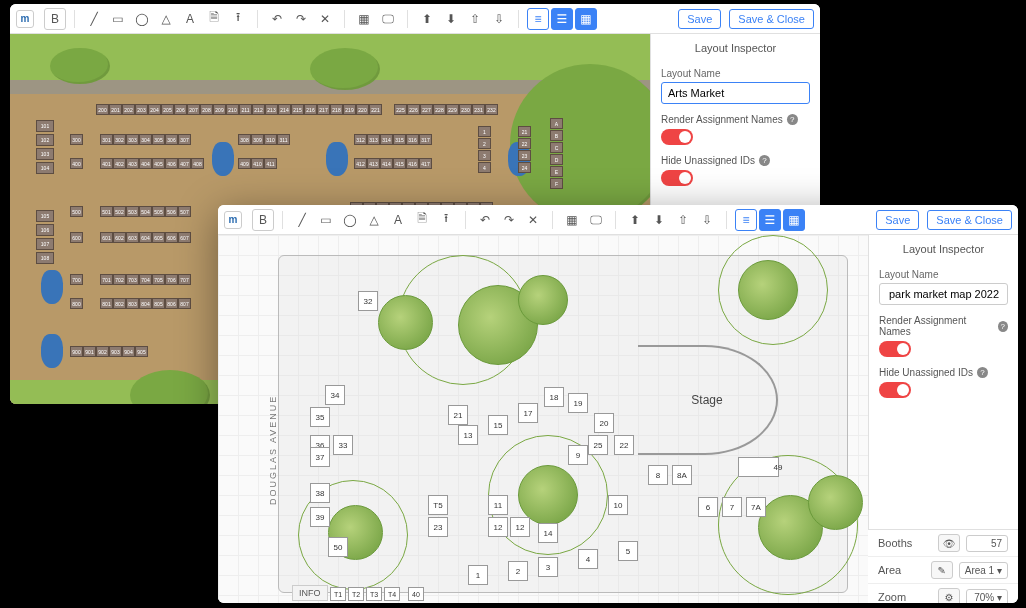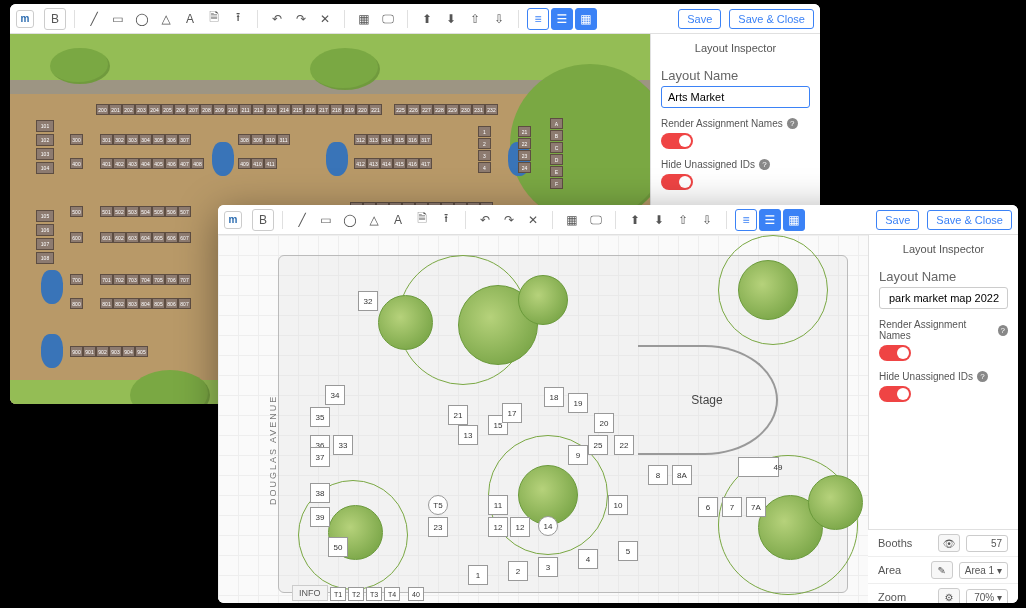--- a/index.html
+++ b/index.html
@@ -80,21 +80,21 @@
     border-left: 1px solid #e0e0e0;
     padding: 8px 10px;
     font-size: 11px;
     color: #333;
     display: flex;
     flex-direction: column;
     gap: 10px;
     background: #fff;
   }
   .inspector h3 { font-size: 11px; font-weight: 400; color: #555; text-align: center; margin-bottom: 4px; }
-  .field label { display: block; font-size: 13px; color: #666; margin-bottom: 3px; }
+  .field label { display: block; font-size: 10px; color: #666; margin-bottom: 3px; }
   .field input[type=text] {
     width: 100%;
     padding: 4px 6px;
     font-size: 11px;
     border: 1px solid #3b82f6;
     border-radius: 3px;
   }
   .win2 .field input[type=text] { border-color: #ccc; padding-left: 9px; }
   .toggle-row { display: flex; flex-direction: column; gap: 4px; }
   .toggle-row .lbl { font-size: 10px; color: #555; display: flex; align-items: center; gap: 4px; }
@@ -540,34 +540,34 @@
       <div class="cell" style="left:92px; top:248px;">38</div>
       <div class="cell" style="left:92px; top:272px;">39</div>
       <div class="cell" style="left:110px; top:302px;">50</div>
 
       <div class="cell tiny" style="left:112px; top:352px;">T1</div>
       <div class="cell tiny" style="left:130px; top:352px;">T2</div>
       <div class="cell tiny" style="left:148px; top:352px;">T3</div>
       <div class="cell tiny" style="left:166px; top:352px;">T4</div>
       <div class="cell tiny" style="left:190px; top:352px;">40</div>
 
-      <div class="cell" style="left:210px; top:260px;border-radius:10px;">T5</div>
+      <div class="cell" style="left:210px; top:260px;">T5</div>
       <div class="cell" style="left:210px; top:282px;">23</div>
       <div class="cell" style="left:270px; top:282px;">12</div>
       <div class="cell" style="left:292px; top:282px;">12</div>
       <div class="cell" style="left:270px; top:260px;">11</div>
-      <div class="cell" style="left:320px; top:281px;border-radius:10px;">14</div>
+      <div class="cell" style="left:320px; top:288px;">14</div>
       <div class="cell" style="left:390px; top:260px;">10</div>
       <div class="cell" style="left:350px; top:210px;">9</div>
       <div class="cell" style="left:370px; top:200px;">25</div>
 
       <div class="cell" style="left:240px; top:190px;">13</div>
       <div class="cell" style="left:230px; top:170px;">21</div>
       <div class="cell" style="left:270px; top:180px;">15</div>
-      <div class="cell" style="left:284px; top:168px;">17</div>
+      <div class="cell" style="left:300px; top:168px;">17</div>
       <div class="cell" style="left:326px; top:152px;">18</div>
       <div class="cell" style="left:350px; top:158px;">19</div>
       <div class="cell" style="left:376px; top:178px;">20</div>
       <div class="cell" style="left:396px; top:200px;">22</div>
 
       <div class="cell" style="left:430px; top:230px;">8</div>
       <div class="cell" style="left:454px; top:230px;">8A</div>
       <div class="cell" style="left:520px; top:222px;padding-left:39px;">49</div>
       <div class="cell" style="left:480px; top:262px;">6</div>
       <div class="cell" style="left:504px; top:262px;">7</div>

